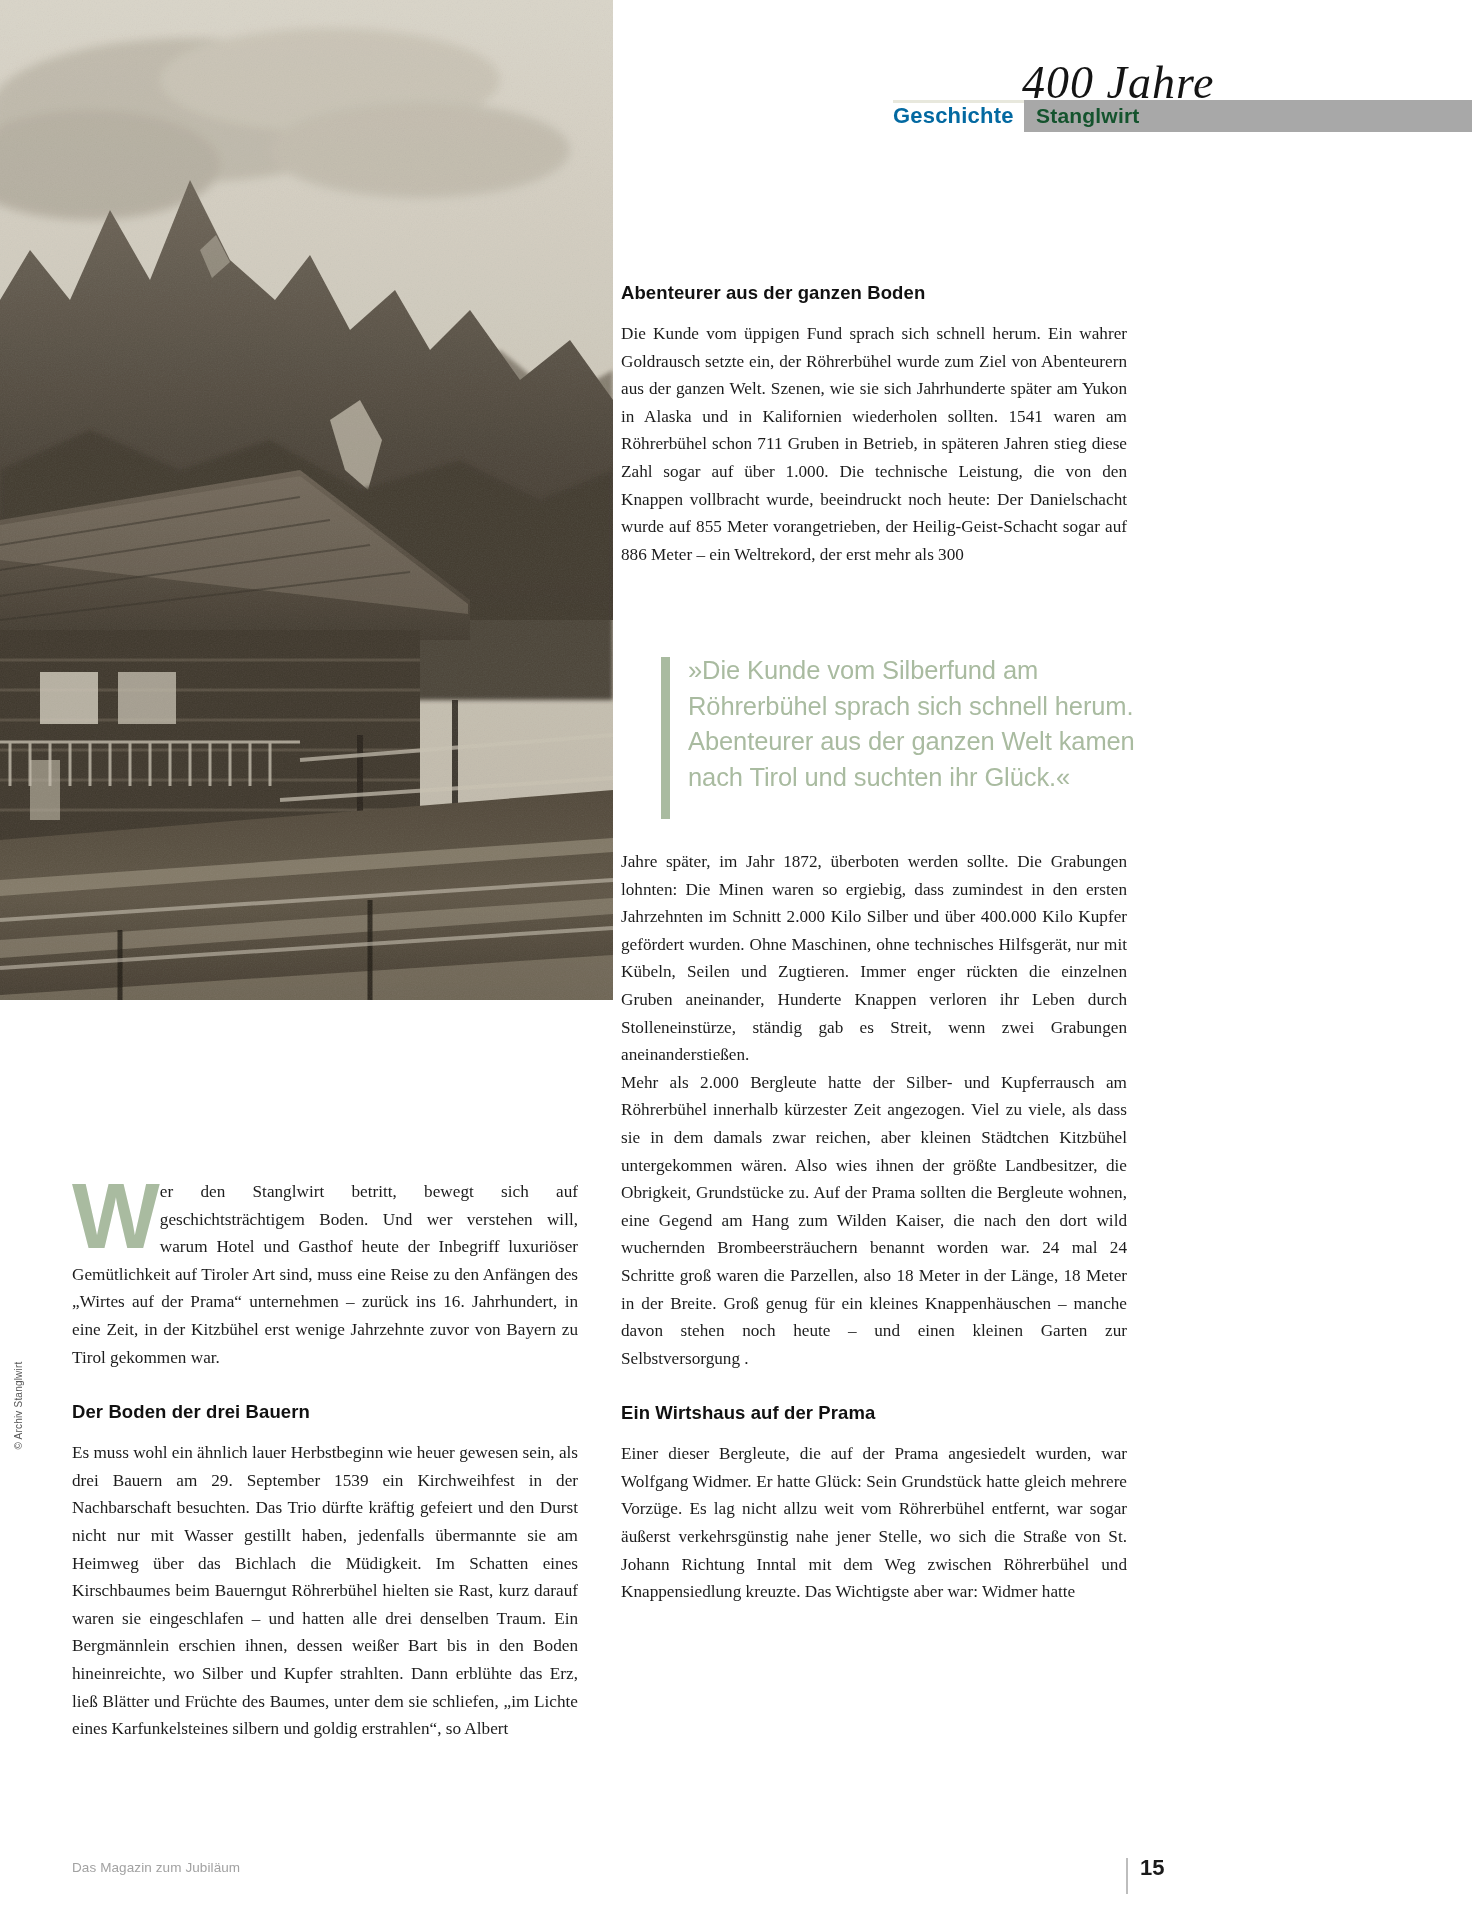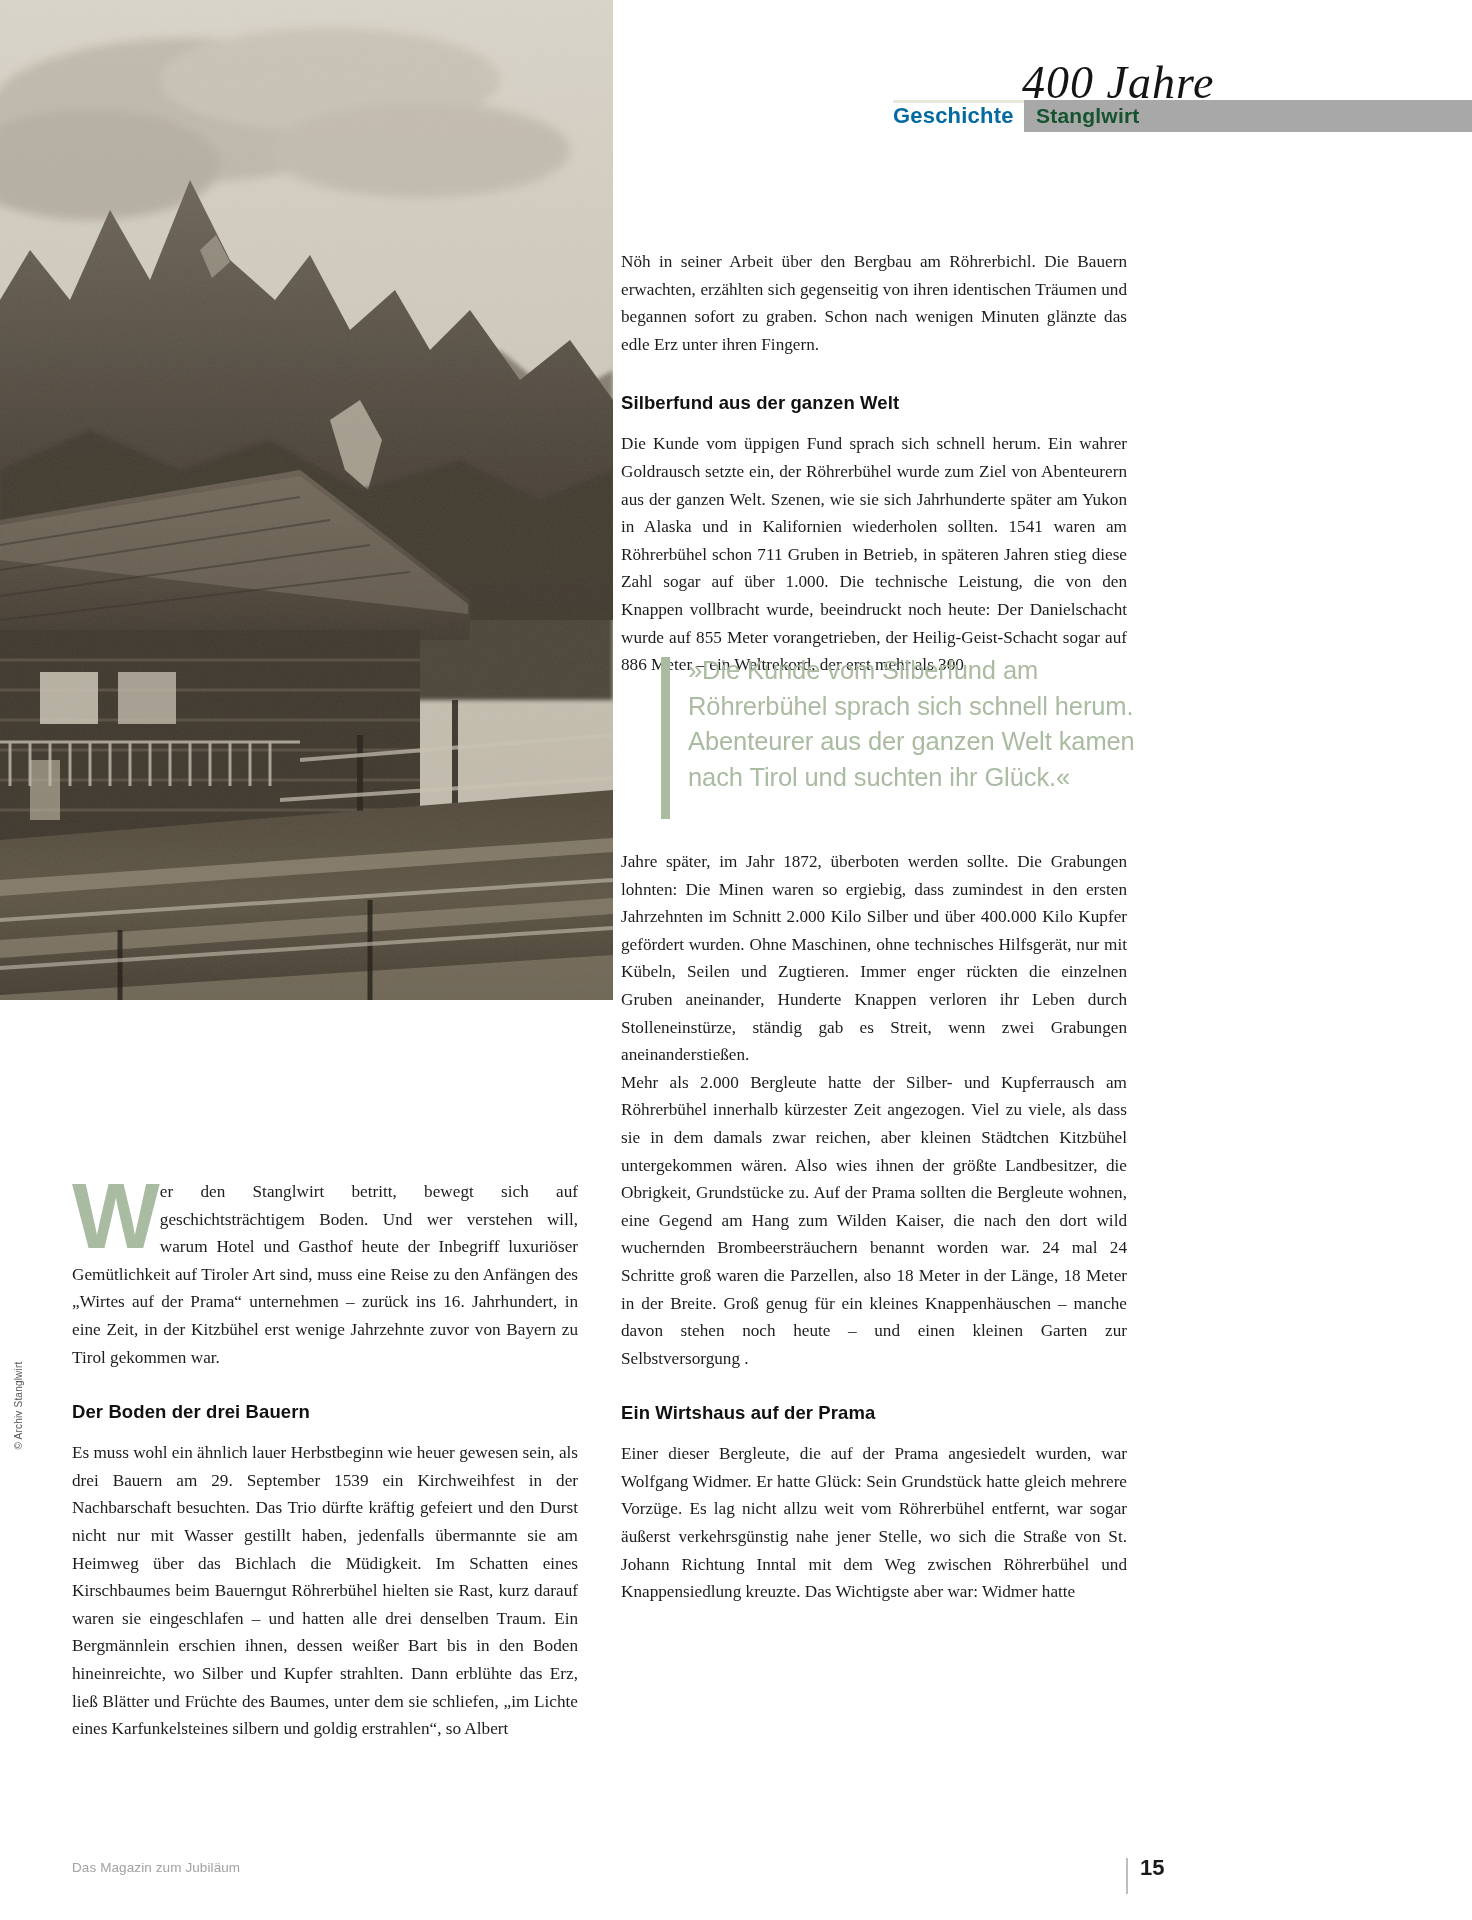--- a/index.html
+++ b/index.html
@@ -347,22 +347,21 @@
 
 <div class="masthead">
   <div class="mast-rule"></div>
   <div class="mast-band"></div>
   <div class="mast-400">400 Jahre</div>
   <div class="mast-geschichte">Geschichte</div>
   <div class="mast-stanglwirt">Stanglwirt</div>
 </div>
 
 <div class="col col-right">
-  <p class="body-text">Nöh in seiner Arbeit über den Bergbau am Röhrerbichl. Die Bauern erwachten, erzählten sich gegenseitig von ihren identischen Träumen und begannen sofort zu graben. Schon nach wenigen Minuten glänzte das edle Erz unter ihren Fingern.</p>
-  <h2 class="sec-head first">Silberfund aus der ganzen Welt</h2>
+  <h2 class="sec-head first">Abenteurer aus der ganzen Boden</h2>
   <p class="body-text">Die Kunde vom üppigen Fund sprach sich schnell herum. Ein wahrer Goldrausch setzte ein, der Röhrerbühel wurde zum Ziel von Abenteurern aus der ganzen Welt. Szenen, wie sie sich Jahrhunderte später am Yukon in Alaska und in Kalifornien wiederholen sollten. 1541 waren am Röhrerbühel schon 711 Gruben in Betrieb, in späteren Jahren stieg diese Zahl sogar auf über 1.000. Die technische Leistung, die von den Knappen vollbracht wurde, beeindruckt noch heute: Der Danielschacht wurde auf 855 Meter vorangetrieben, der Heilig-Geist-Schacht sogar auf 886 Meter – ein Weltrekord, der erst mehr als 300</p>
 </div>
 
 <blockquote class="pullquote">
   <p class="pq-text">»Die Kunde vom Silberfund am Röhrerbühel sprach sich schnell herum. Abenteurer aus der ganzen Welt kamen nach Tirol und suchten ihr Glück.«</p>
 </blockquote>
 
 <div class="col" style="left:621px; top:848px;">
   <p class="body-text">Jahre später, im Jahr 1872, überboten werden sollte. Die Grabungen lohnten: Die Minen waren so ergiebig, dass zumindest in den ersten Jahrzehnten im Schnitt 2.000 Kilo Silber und über 400.000 Kilo Kupfer gefördert wurden. Ohne Maschinen, ohne technisches Hilfsgerät, nur mit Kübeln, Seilen und Zugtieren. Immer enger rückten die einzelnen Gruben aneinander, Hunderte Knappen verloren ihr Leben durch Stolleneinstürze, ständig gab es Streit, wenn zwei Grabungen aneinanderstießen.</p>
   <p class="body-text">Mehr als 2.000 Bergleute hatte der Silber- und Kupferrausch am Röhrerbühel innerhalb kürzester Zeit angezogen. Viel zu viele, als dass sie in dem damals zwar reichen, aber kleinen Städtchen Kitzbühel untergekommen wären. Also wies ihnen der größte Landbesitzer, die Obrigkeit, Grundstücke zu. Auf der Prama sollten die Bergleute wohnen, eine Gegend am Hang zum Wilden Kaiser, die nach den dort wild wuchernden Brombeersträuchern benannt worden war. 24 mal 24 Schritte groß waren die Parzellen, also 18 Meter in der Länge, 18 Meter in der Breite. Groß genug für ein kleines Knappenhäuschen – manche davon stehen noch heute – und einen kleinen Garten zur Selbstversorgung .</p>

